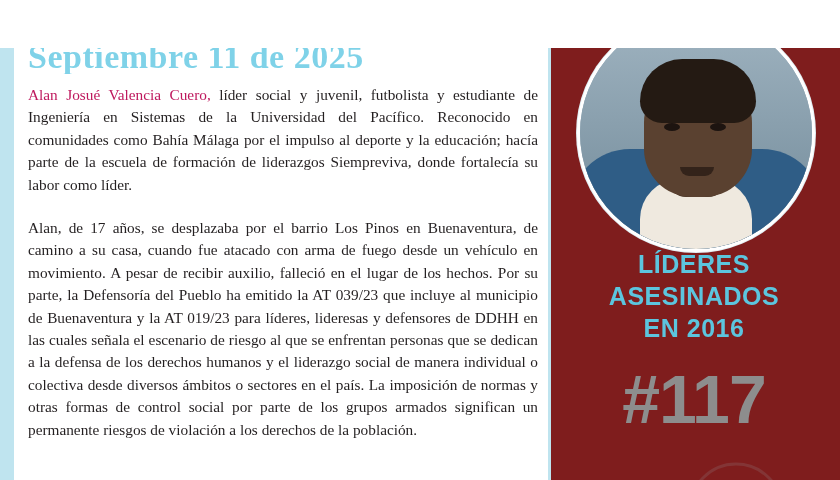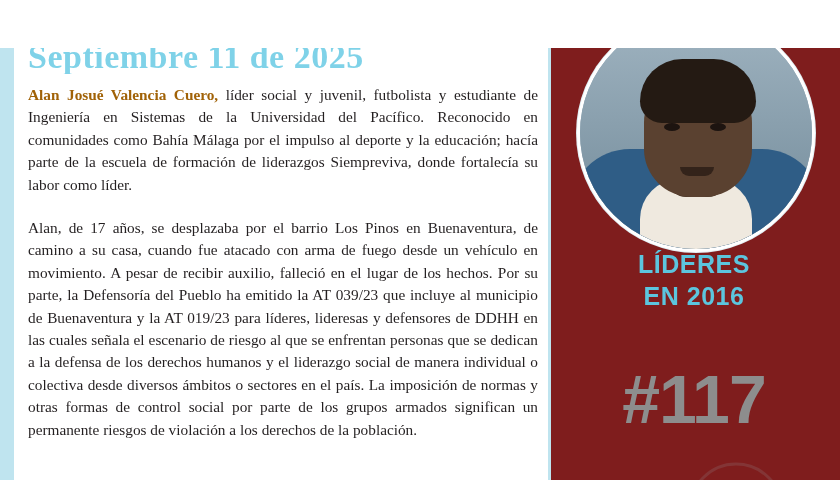--- a/index.html
+++ b/index.html
@@ -75,22 +75,22 @@
     text-align: justify;
     margin: 0;
   }
   .para.first {
     margin-top: 10px;
   }
   .para.second {
     margin-top: 21px;
   }
   .name-hl {
-    color: #a16207;
-    font-weight: bold;
+    color: #be185d;
+    font-weight: normal;
   }
   
   .bottom-box {
     position: absolute;
     left: 28px;
     top: 466px;
     width: 500px;
     height: 40px;
     border: 1.5px solid #7fd2e8;
     border-radius: 4px;
@@ -265,20 +265,21 @@
       <div class="p-neck"></div>
       <div class="p-head"></div>
       <div class="p-hair"></div>
       <div class="p-eye-l"></div>
       <div class="p-eye-r"></div>
       <div class="p-mouth"></div>
     </div>
 
     <div class="panel-label">
       <div>LÍDERES</div>
+      <div>ASESINADOS</div>
       <div>EN 2016</div>
     </div>
 
     <div class="counter">#117</div>
 
     <svg class="watermark" viewBox="0 0 190 120">
       <circle cx="70" cy="60" r="46" fill="none" stroke="#9aa0a6" stroke-width="3"></circle>
       <circle cx="140" cy="72" r="34" fill="none" stroke="#9aa0a6" stroke-width="3"></circle>
       <path d="M30 60 q40 -30 80 0" fill="none" stroke="#9aa0a6" stroke-width="3"></path>
     </svg>

